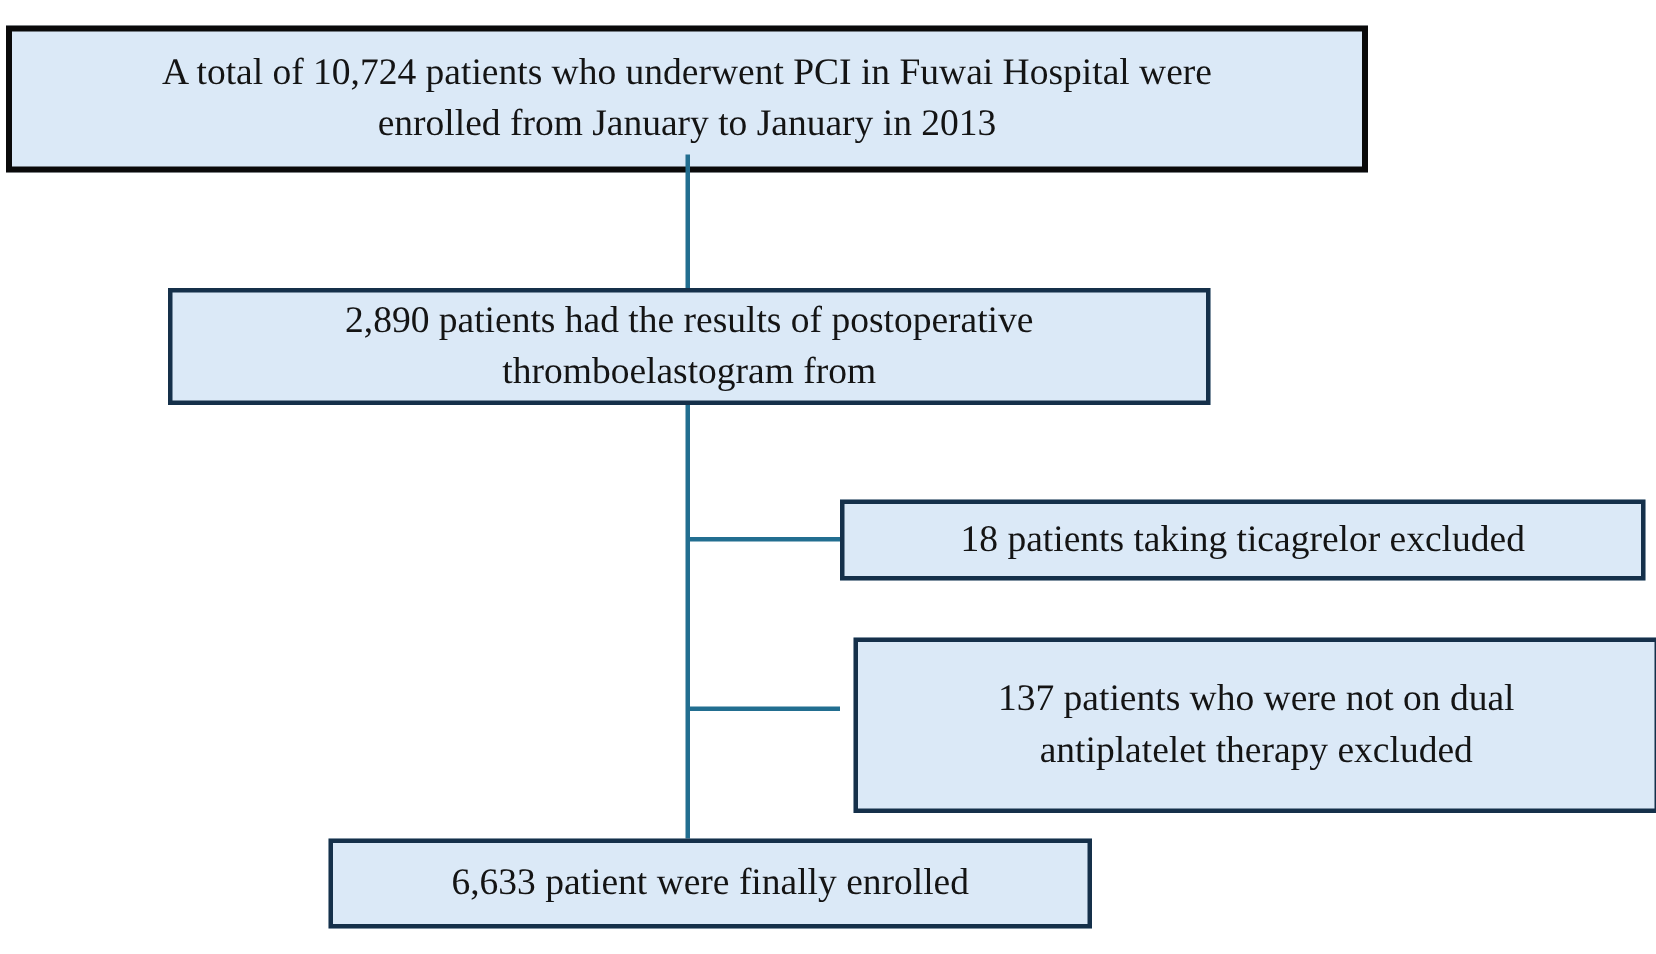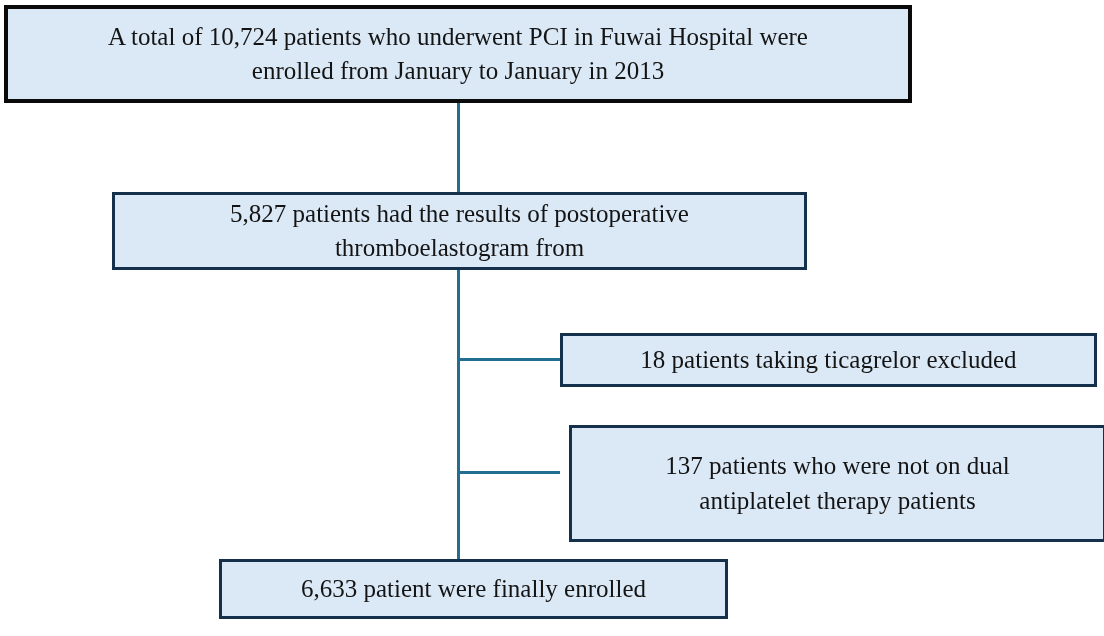--- a/index.html
+++ b/index.html
@@ -21,21 +21,21 @@
     justify-content: center;
     align-items: center;
     text-align: center;
     font-size: 25px;
     line-height: 1.38;
   }
   .box--black { border: 4px solid #0a0a0a; }
   .box--navy  { border: 3px solid #15304a; }
   .connector  { position: absolute; background: #226e90; }
 
-  #top-box    { left: 4px;   top: 5px;   width: 908px; height: 98px; }
+  #top-box    { left: 4px;   top: 17px;   width: 908px; height: 98px; }
   #teg-box    { left: 112px; top: 192px; width: 695px; height: 78px; }
   #excl-box-1 { left: 560px; top: 333px; width: 537px; height: 54px; }
   #excl-box-2 { left: 569px; top: 425px; width: 537px; height: 117px; }
   #final-box  { left: 203px; top: 559px; width: 509px; height: 60px; margin-left: 16px; }
 
   #conn-v1 { left: 457px; top: 103px; width: 3px;   height: 90px; }
   #conn-v2 { left: 457px; top: 270px; width: 3px;   height: 308px; }
   #conn-h1 { left: 460px; top: 358px; width: 100px; height: 3px; }
   #conn-h2 { left: 460px; top: 471px; width: 100px; height: 3px; }
 </style>
@@ -45,34 +45,34 @@
 <div class="canvas">
 
   <div class="box box--black" id="top-box">
     <div>A total of 10,724 patients who underwent PCI in Fuwai Hospital were</div>
     <div>enrolled from January to January in 2013</div>
   </div>
 
   <div class="connector" id="conn-v1"></div>
 
   <div class="box box--navy" id="teg-box">
-    <div>5,827 patients had the results of  postoperative</div>
+    <div>2,890 patients had the results of  postoperative</div>
     <div>thromboelastogram from</div>
   </div>
 
   <div class="connector" id="conn-v2"></div>
   <div class="connector" id="conn-h1"></div>
   <div class="connector" id="conn-h2"></div>
 
   <div class="box box--navy" id="excl-box-1">
     <div>18 patients taking ticagrelor excluded</div>
   </div>
 
   <div class="box box--navy" id="excl-box-2">
     <div>137 patients who were not on dual</div>
-    <div>antiplatelet therapy patients</div>
+    <div>antiplatelet therapy excluded</div>
   </div>
 
   <div class="box box--navy" id="final-box">
     <div>6,633 patient were finally enrolled</div>
   </div>
 
 </div>
 
 </body></html>

